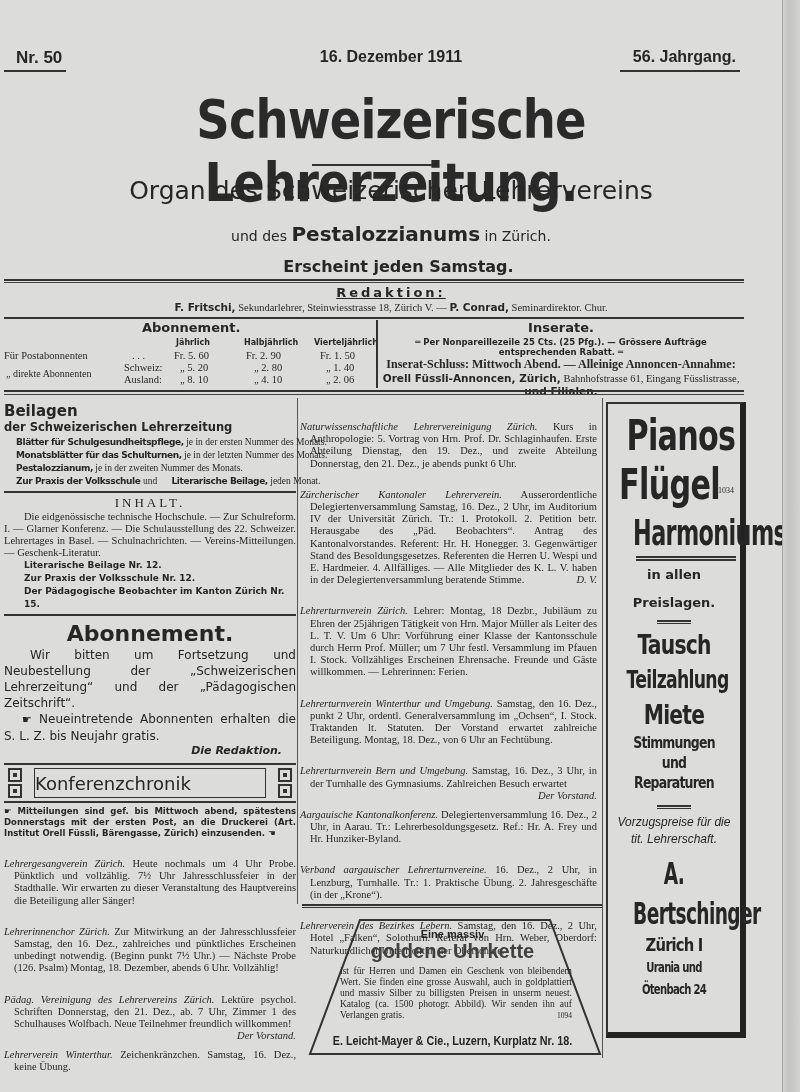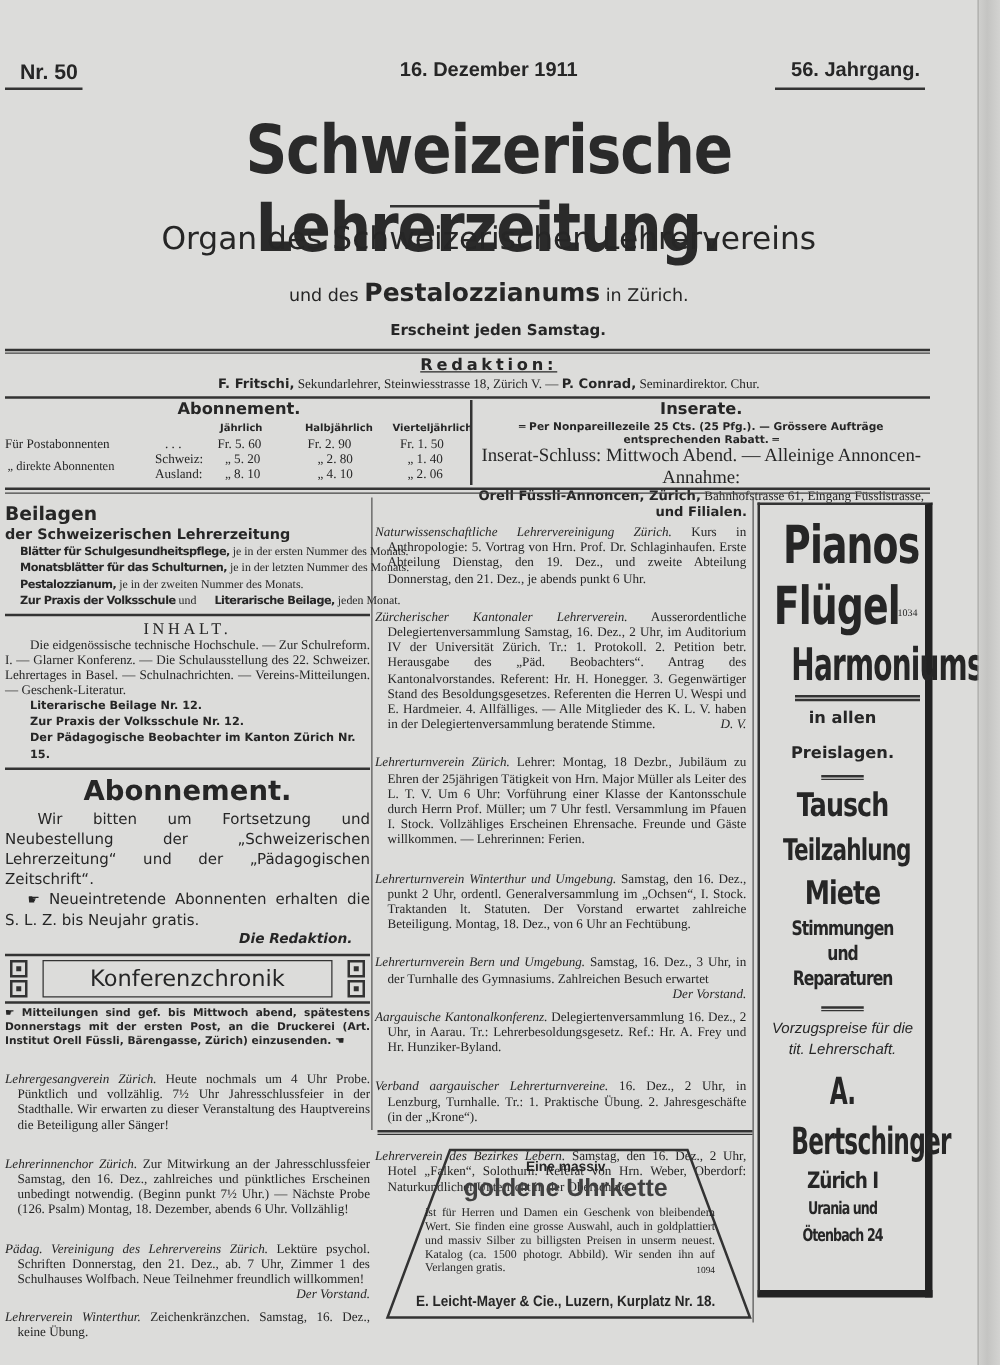--- a/index.html
+++ b/index.html
@@ -31,60 +31,60 @@
 
   .title {
     position: absolute; top: 88px; left: 0; width: 782px; text-align: center;
     font-family: "DejaVu Sans", sans-serif; font-weight: bold; font-size: 54px;
     letter-spacing: -1px; transform: scaleX(0.86); color: #2a2a2a;
   }
   .title-rule { position: absolute; left: 312px; top: 164px; width: 120px; border-top: 2px solid #333; }
   .organ { position: absolute; top: 176px; left: 0; width: 782px; text-align: center; font-size: 25px; font-family: "DejaVu Sans", sans-serif; }
   .pesta { position: absolute; top: 222px; left: 0; width: 782px; text-align: center; font-family: "DejaVu Sans", sans-serif; font-size: 14px; }
   .pesta b { font-size: 20px; }
-  .erscheint { position: absolute; top: 257px; left: 0; width: 782px; text-align: center; font-family: "DejaVu Sans", sans-serif; font-size: 12px; font-weight: bold; padding-left: 15px; }
+  .erscheint { position: absolute; top: 257px; left: 0; width: 782px; text-align: center; font-family: "DejaVu Sans", sans-serif; font-size: 16px; font-weight: bold; padding-left: 15px; }
 
   .rule-dbl { position: absolute; left: 4px; width: 740px; border-top: 2px solid #333; }
   .rule-thin { position: absolute; left: 4px; width: 740px; border-top: 1px solid #444; }
 
   .redaktion-h { position: absolute; top: 285px; left: 0; width: 782px; text-align: center; font-family: "DejaVu Sans", sans-serif; font-weight: bold; font-size: 13px; letter-spacing: 3px; text-decoration: underline; }
   .redaktion-t { position: absolute; top: 301px; left: 0; width: 782px; text-align: center; font-size: 10.5px; }
   .redaktion-t b { font-family: "DejaVu Sans", sans-serif; }
 
   
   .abo { position: absolute; top: 320px; left: 4px; width: 372px; height: 68px; font-size: 10.5px; }
   .abo-h { position: absolute; top: 0; left: 138px; font-family: "DejaVu Sans", sans-serif; font-size: 13px; font-weight: bold; }
   .abo-col { position: absolute; top: 18px; font-family: "DejaVu Sans", sans-serif; font-size: 8px; font-weight: bold; }
   .abo-row { position: absolute; left: 0; font-size: 10.5px; white-space: nowrap; }
   .abo-cell { position: absolute; white-space: nowrap; }
   .inserate { position: absolute; top: 320px; left: 376px; width: 368px; height: 68px; border-left: 2px solid #333; text-align: center; }
   .ins-h { font-family: "DejaVu Sans", sans-serif; font-weight: bold; font-size: 13px; margin-top: 0px; }
   .ins-1 { font-family: "DejaVu Sans", sans-serif; font-weight: bold; font-size: 8.5px; margin-top: 2px; }
-  .ins-2 { font-size: 15px; }
+  .ins-2 { font-size: 12px; font-weight: bold; }
   .ins-3 { font-size: 10.5px; line-height: 12px; }
   .ins-3 b { font-family: "DejaVu Sans", sans-serif; }
 
   
   .col-left { position: absolute; top: 400px; left: 4px; width: 292px; }
   .vline { position: absolute; border-left: 1px solid #555; }
   .beilagen-h { text-align: left; font-family: "DejaVu Sans", sans-serif; font-weight: bold; font-size: 15px; margin-top: 2px; }
   .beilagen-s { font-family: "DejaVu Sans", sans-serif; font-weight: bold; font-size: 11.5px; margin-bottom: 2px; }
   .beil-item { font-size: 9.5px; line-height: 13px; white-space: nowrap; }
   .beil-item b { font-family: "DejaVu Sans", sans-serif; font-size: 9px; letter-spacing: -0.4px; padding-left: 12px; }
 
   .inhalt-h { text-align: center; font-size: 13px; letter-spacing: 3px; margin-top: 8px; }
   .inhalt-t { font-size: 10.5px; line-height: 12px; text-align: justify; text-indent: 20px; }
   .inhalt-b { font-family: "DejaVu Sans", sans-serif; font-weight: bold; font-size: 9px; line-height: 13px; padding-left: 20px; }
 
   .abo2-h { text-align: center; font-family: "DejaVu Sans", sans-serif; font-weight: bold; font-size: 22px; margin-top: 5px; line-height: 26px; }
   .abo2-t { font-family: "DejaVu Sans", sans-serif; font-size: 12px; line-height: 16px; text-align: justify; }
   .abo2-sig { text-align: right; font-family: "DejaVu Sans", sans-serif; font-weight: bold; font-style: italic; font-size: 11px; padding-right: 14px; }
 
   .konf-box { margin-top: 6px; height: 40px; position: relative; border-top: 2px solid #333; border-bottom: 2px solid #333; }
-  .konf-inner { position: absolute; left: 30px; right: 30px; top: 3px; bottom: 3px; border: 1px solid #333; text-align: center; font-family: "DejaVu Sans", sans-serif; font-size: 18px; line-height: 30px; }
+  .konf-inner { position: absolute; left: 30px; right: 30px; top: 3px; bottom: 3px; border: 1px solid #333; font-family: "DejaVu Sans", sans-serif; font-size: 18px; line-height: 30px; }
   .konf-sq { position: absolute; width: 14px; height: 14px; border: 2px solid #333; background: #dcdcda; }
   .konf-sq::after { content: ""; position: absolute; left: 3px; top: 3px; width: 4px; height: 4px; background: #333; }
   .konf-notice { font-family: "DejaVu Sans", sans-serif; font-weight: bold; font-size: 8.5px; line-height: 11px; text-align: justify; margin-top: 3px; }
   .entry { font-size: 10.5px; line-height: 12.2px; text-align: justify; padding-left: 10px; text-indent: -10px; margin-top: 19px; }
   .entry i { font-style: italic; }
   .sig { float: right; font-style: italic; }
 
   .col-mid { position: absolute; top: 402px; left: 300px; width: 297px; }
   .col-right { position: absolute; top: 402px; left: 606px; width: 140px; height: 636px; border: 2px solid #333; border-right: 6px solid #222; border-bottom: 6px solid #222; text-align: center; }
   .big-c { font-family: "DejaVu Sans", sans-serif; font-weight: bold; display: block; letter-spacing: -1px; }

